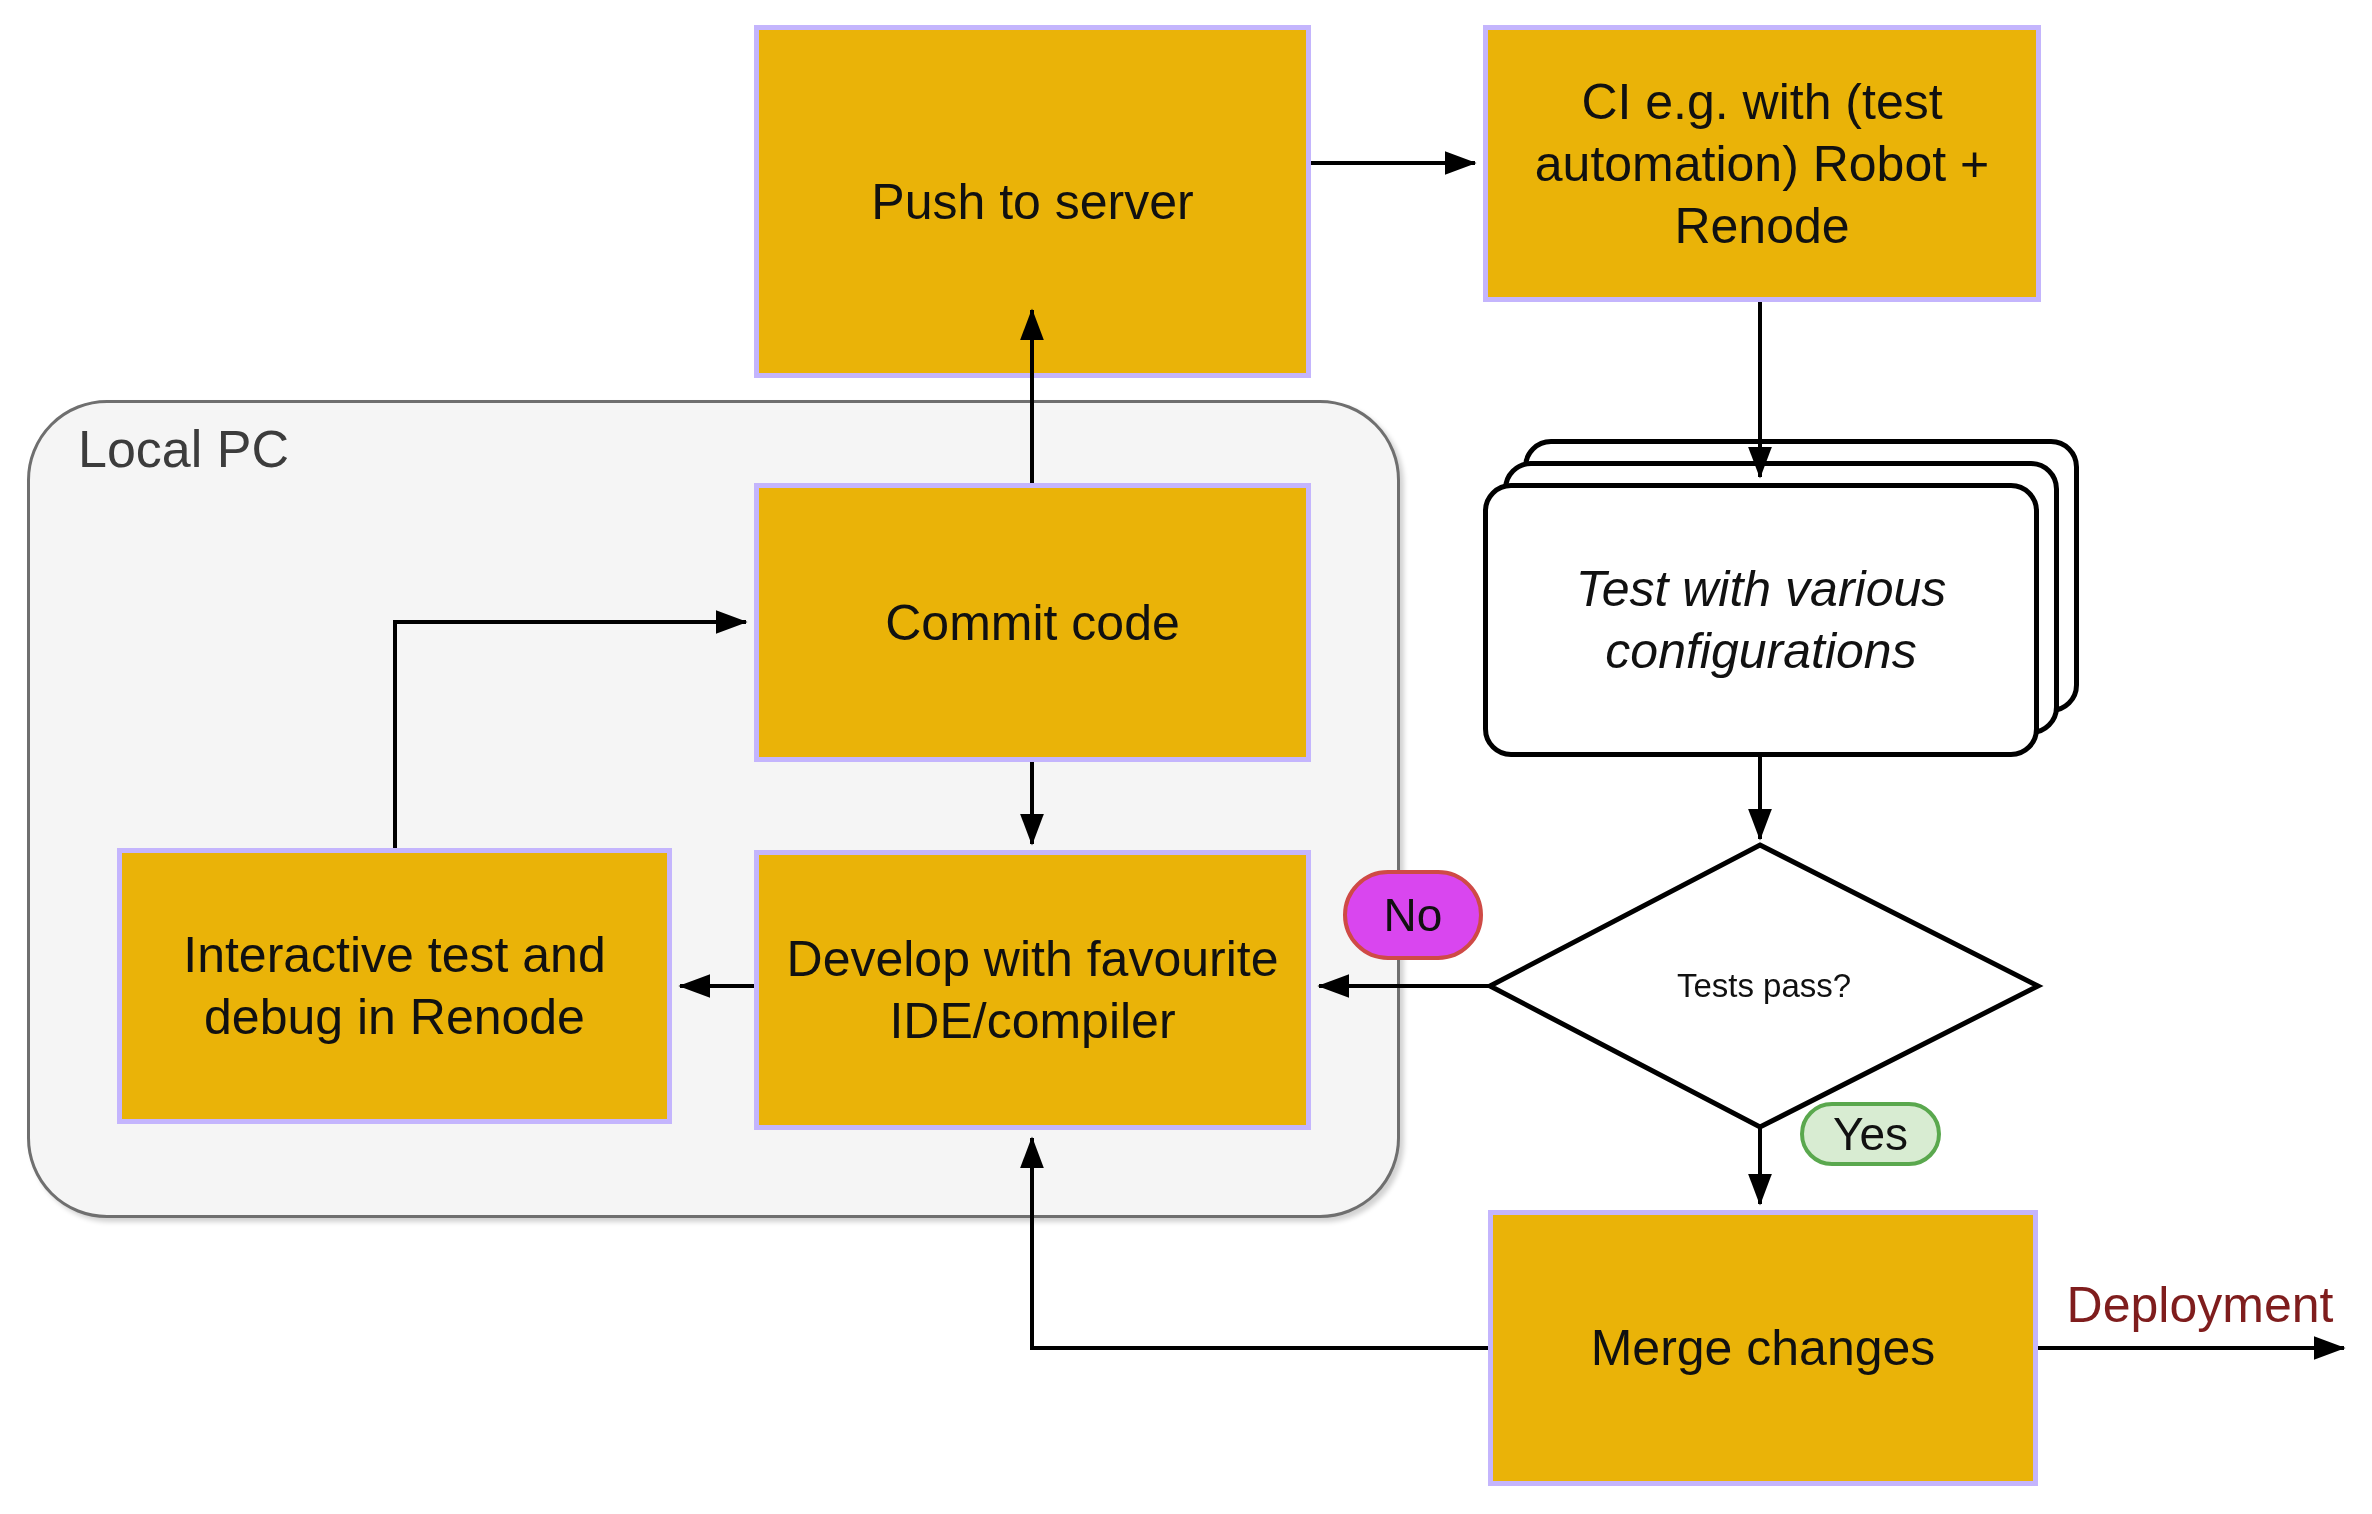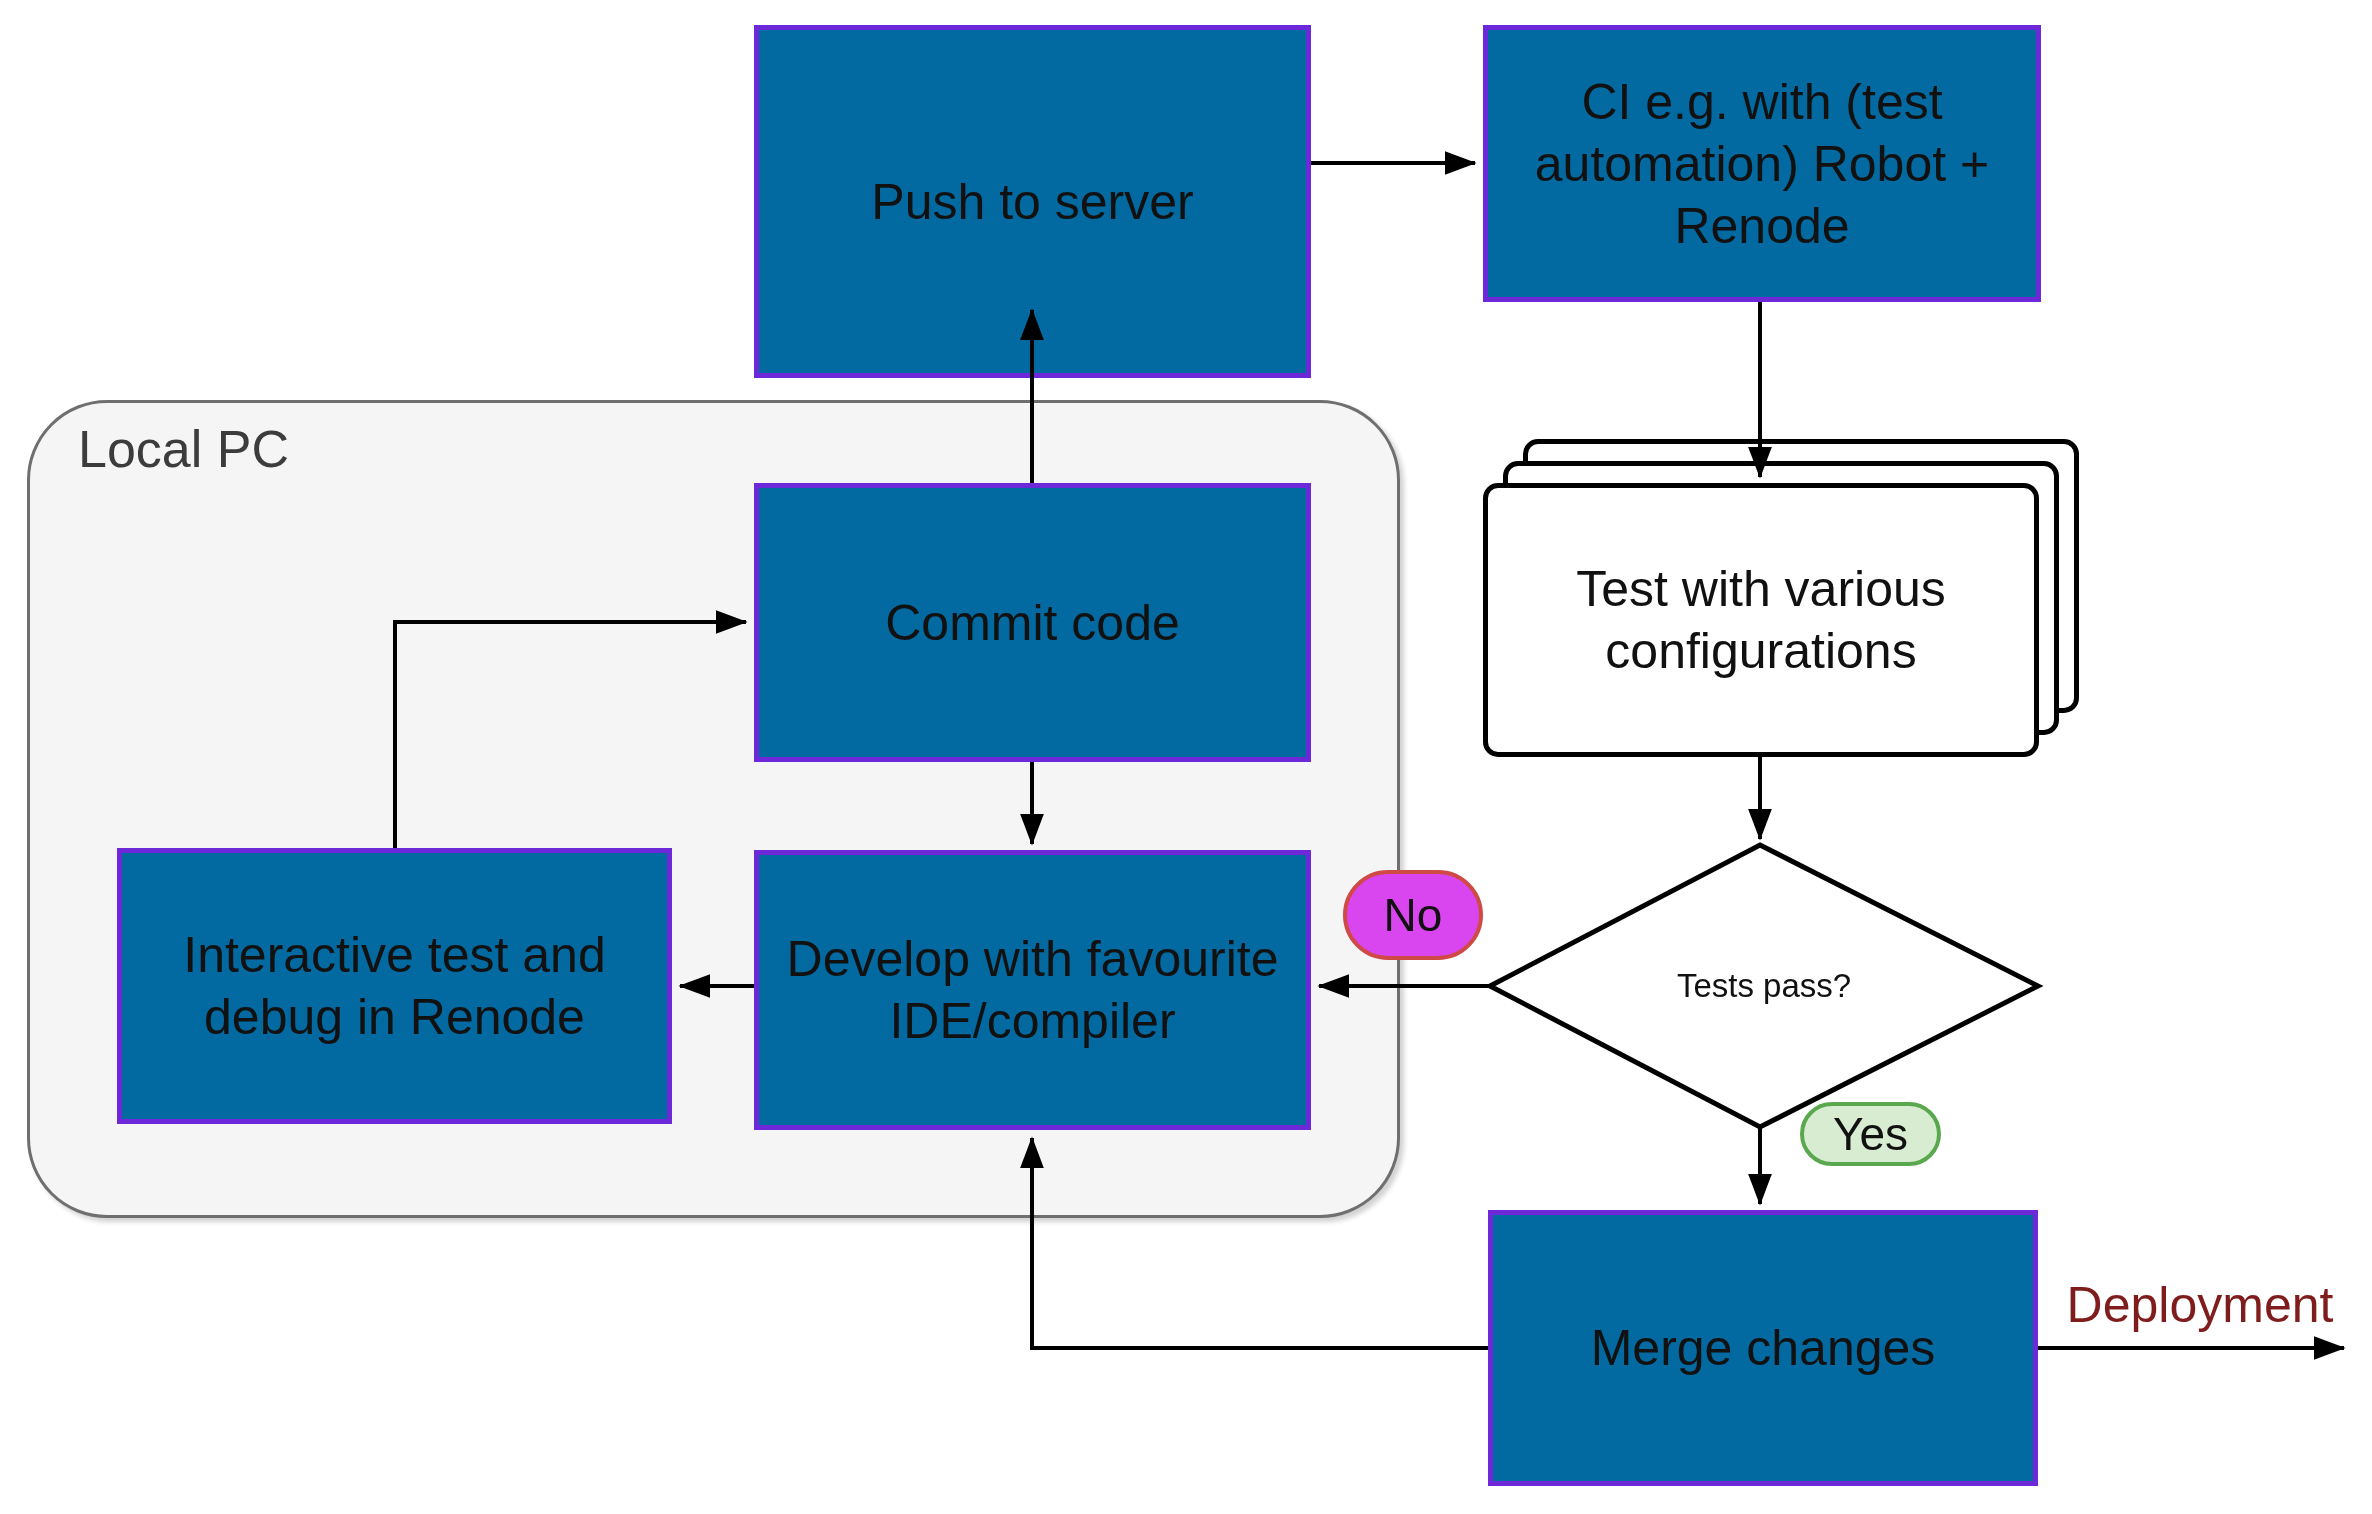--- a/index.html
+++ b/index.html
@@ -30,39 +30,40 @@
     font-size: 52px;
     color: #3c3c3c;
     line-height: 1.2;
     white-space: pre;
   }
 
   
   .node {
     position: absolute;
     box-sizing: border-box;
-    background: #0369a1;
-    border: 5px solid #6d28d9;
+    background: #eab308;
+    border: 5px solid #c4b5fd;
     display: flex;
     align-items: center;
     justify-content: center;
     text-align: center;
     font-size: 50px;
     line-height: 1.24;
     color: #111111;
   }
   .node span, .diamond-label span { white-space: pre-line; }
 
   
   .stack-layer {
     position: absolute;
     box-sizing: border-box;
     background: #ffffff;
     border: 5px solid #000000;
-    border-radius: 15px;
+    border-radius: 28px;
+    font-style: italic;
   }
   .stack-front {
     display: flex;
     align-items: center;
     justify-content: center;
     text-align: center;
     font-size: 50px;
     line-height: 1.24;
     color: #111111;
   }

